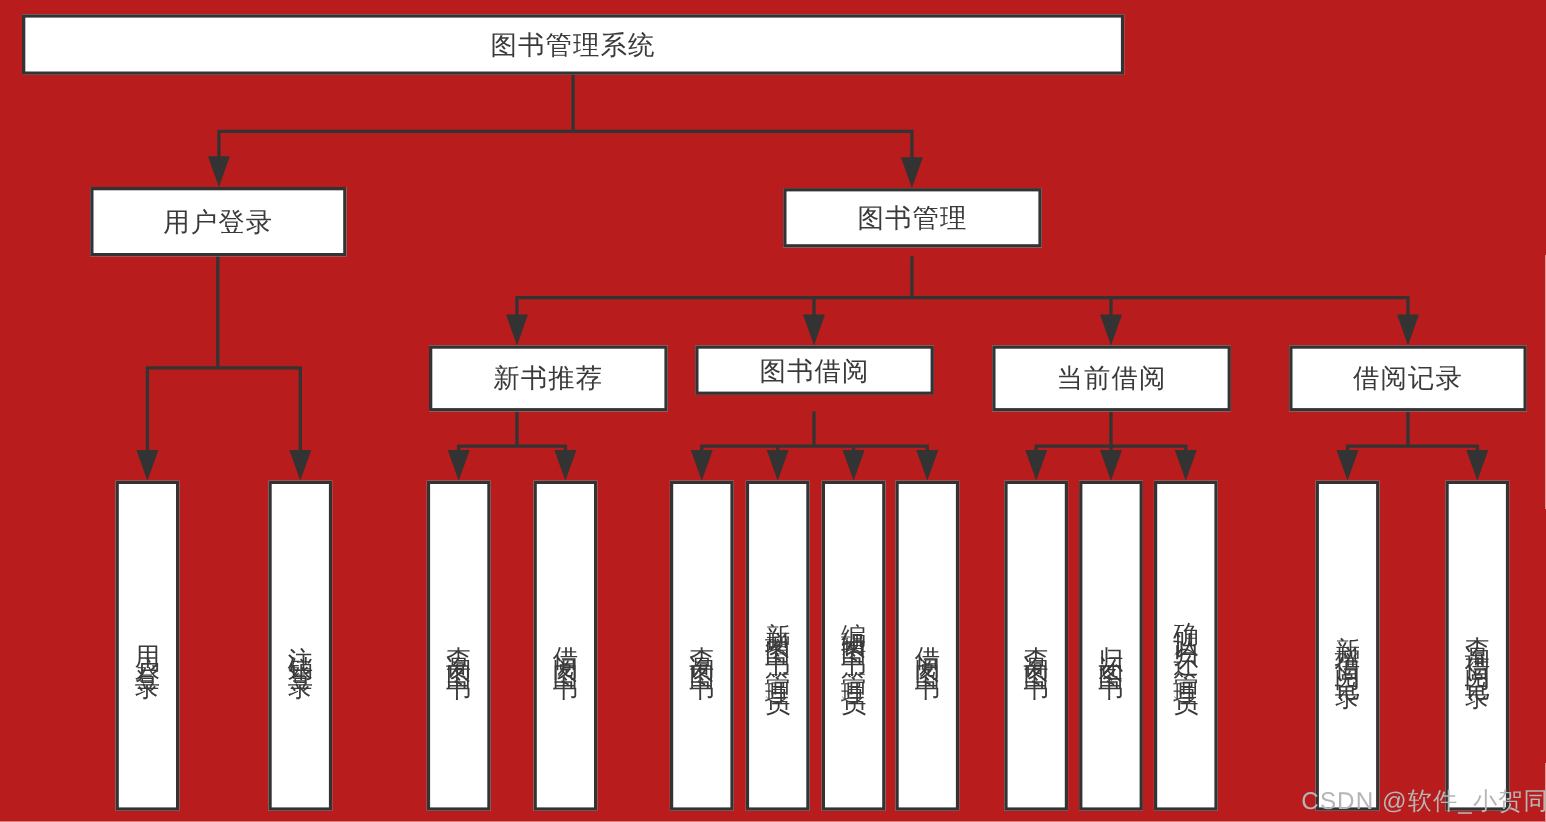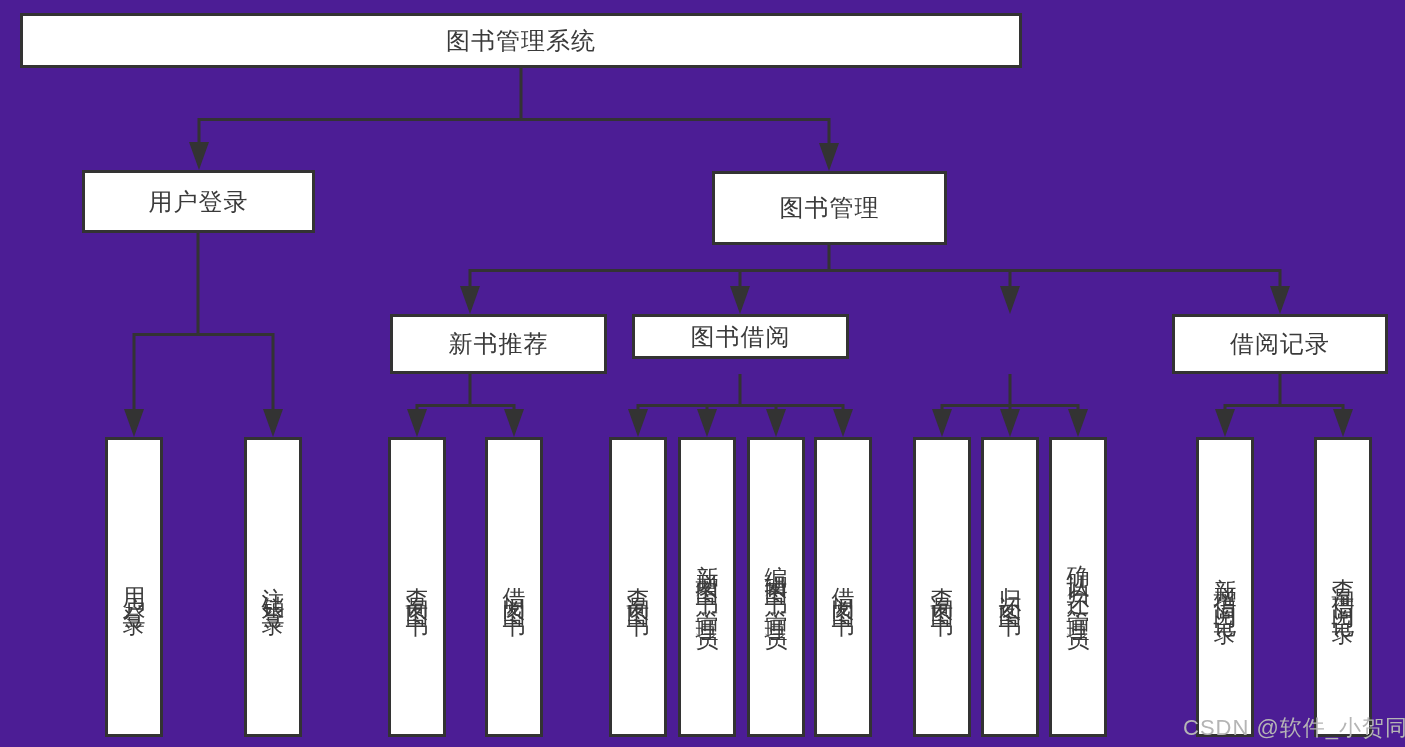--- a/index.html
+++ b/index.html
@@ -5,21 +5,21 @@
   html, body {
     margin: 0;
     padding: 0;
     background: #ffffff;
     font-family: "Liberation Sans", sans-serif;
   }
   .canvas {
     position: relative;
     width: 1405px;
     height: 747px;
-    background: #4c1d95;
+    background: #b91c1c;
     overflow: hidden;
   }
   svg.wires {
     position: absolute;
     left: 0; top: 0;
     width: 1405px;
     height: 747px;
     pointer-events: none;
   }
   .node {
@@ -112,29 +112,32 @@
     </g>
   </svg>
 
   <div class="node" style="left:20px; top:13px; width:1002px; height:55px;">
     <span class="lbl">图书管理系统</span>
   </div>
 
   <div class="node" style="left:82px; top:170px; width:233px; height:63px;">
     <span class="lbl">用户登录</span>
   </div>
-  <div class="node" style="left:712px; top:171px; width:235px; height:74px;">
+  <div class="node" style="left:712px; top:171px; width:235px; height:54px;">
     <span class="lbl">图书管理</span>
   </div>
 
   <div class="node" style="left:362px; top:314px; width:217px; height:60px;margin-left:28px;">
     <span class="lbl">新书推荐</span>
   </div>
   <div class="node" style="left:632px; top:314px; width:217px; height:45px;">
     <span class="lbl">图书借阅</span>
+  </div>
+  <div class="node" style="left:902px; top:314px; width:217px; height:60px;">
+    <span class="lbl">当前借阅</span>
   </div>
   <div class="node" style="left:1172px; top:314px; width:216px; height:60px;">
     <span class="lbl">借阅记录</span>
   </div>
 
   <div class="node leaf" style="left:105px;">
     <span class="vlbl">用户登录</span>
   </div>
   <div class="node leaf" style="left:244px;">
     <span class="vlbl">注销登录</span>

